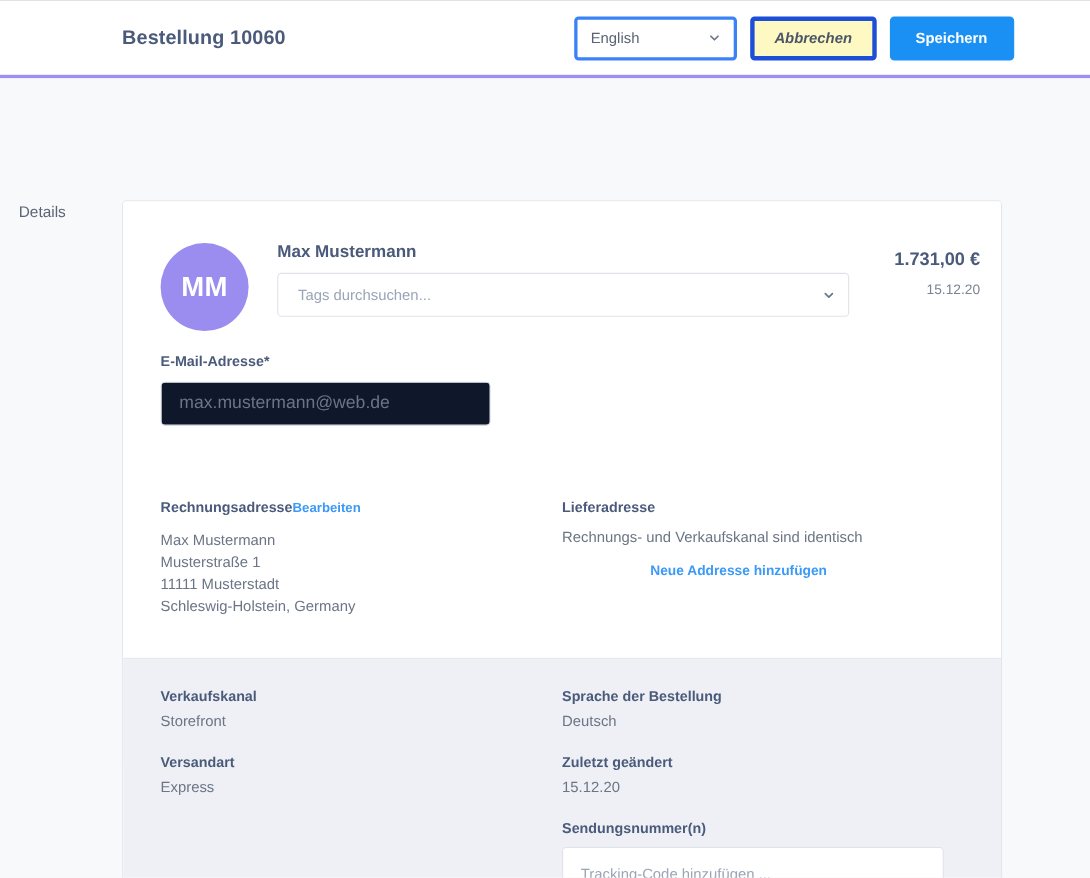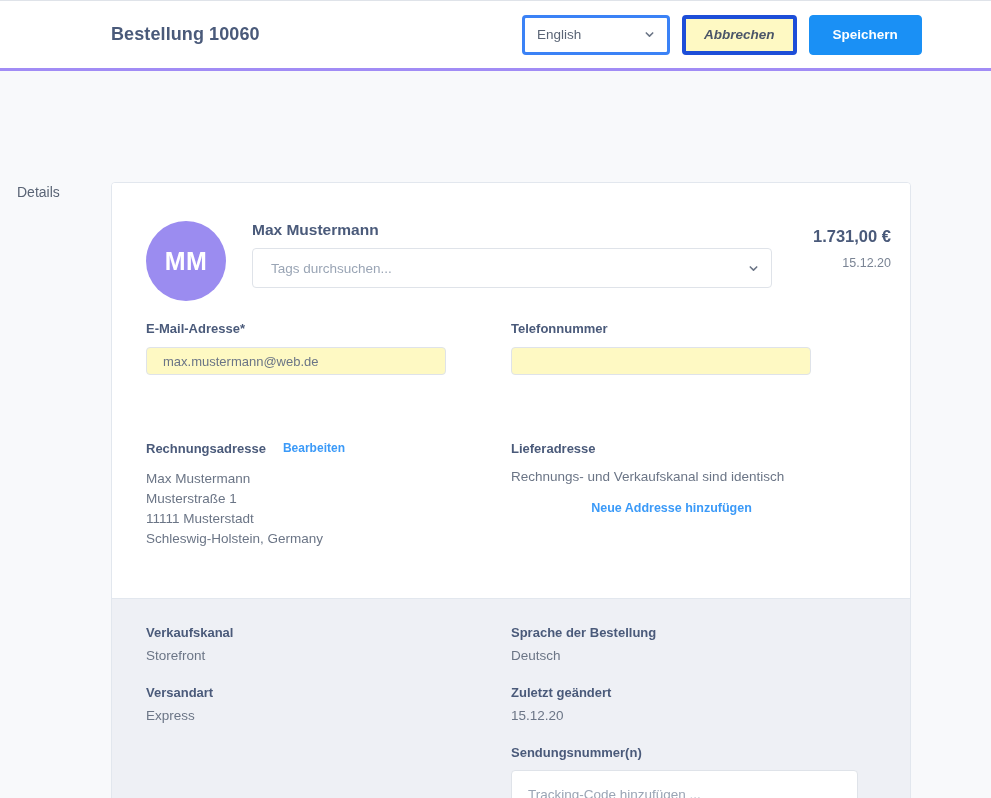--- a/index.html
+++ b/index.html
@@ -188,44 +188,44 @@
     position: absolute;
     left: 34px;
     top: 138px;
     width: 730px;
     display: flex;
   }
   .fcol { width: 384px; }
   .fcol .inp {
     margin-top: 11px;
     width: 300px;
-    height: 28px;
+    height: 40px;
     border: 1px solid #dfe3e9;
     border-radius: 4px;
-    background: #fef9c3;
+    background: #0f172a;
     display: flex;
     align-items: center;
     padding: 0 16px;
-    font-size: 13px;
+    font-size: 16px;
     color: #6b7586;
     cursor: text;
   }
 
   .addr-row {
     position: absolute;
     left: 34px;
     top: 258px;
     width: 730px;
     display: flex;
   }
   .acol { width: 384px; position: relative; }
   .acol-head {
     display: flex;
-    align-items: flex-start;
-    gap: 17px;
+    align-items: flex-end;
+    margin-top: 12px;
   }
   .link {
     color: #3b9af8;
     font-size: 12px;
     font-weight: bold;
     cursor: pointer;
   }
   .addr-lines {
     margin-top: 13px;
     font-size: 13.5px;
@@ -329,24 +329,20 @@
         <div class="price">
           <div class="amt">1.731,00 €</div>
           <div class="dt">15.12.20</div>
         </div>
 
         <div class="fields">
           <div class="fcol">
             <div class="field-label">E-Mail-Adresse*</div>
             <div class="inp">max.mustermann@web.de</div>
           </div>
-          <div class="fcol">
-            <div class="field-label">Telefonnummer</div>
-            <div class="inp"></div>
-          </div>
         </div>
 
         <div class="addr-row">
 
           <div class="acol">
             <div class="acol-head">
               <span class="field-label">Rechnungsadresse</span>
               <span class="link">Bearbeiten</span>
             </div>
             <div class="addr-lines">

